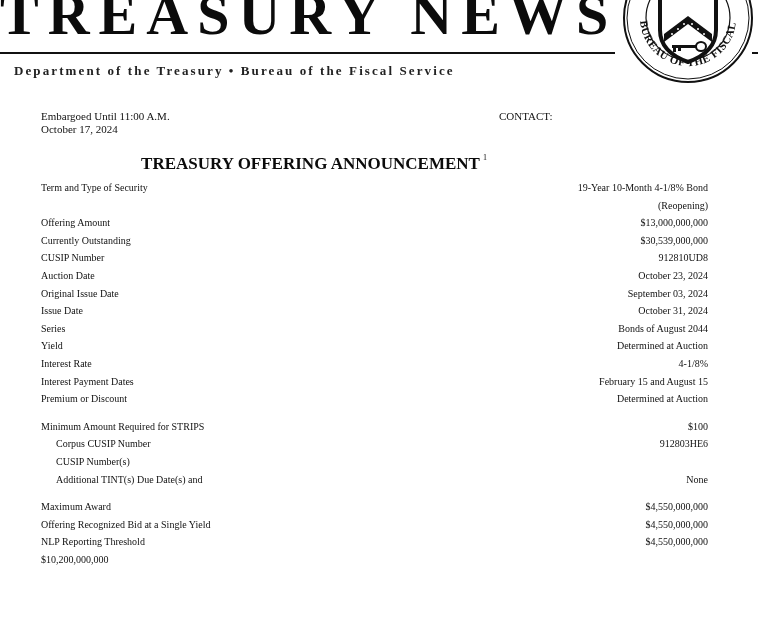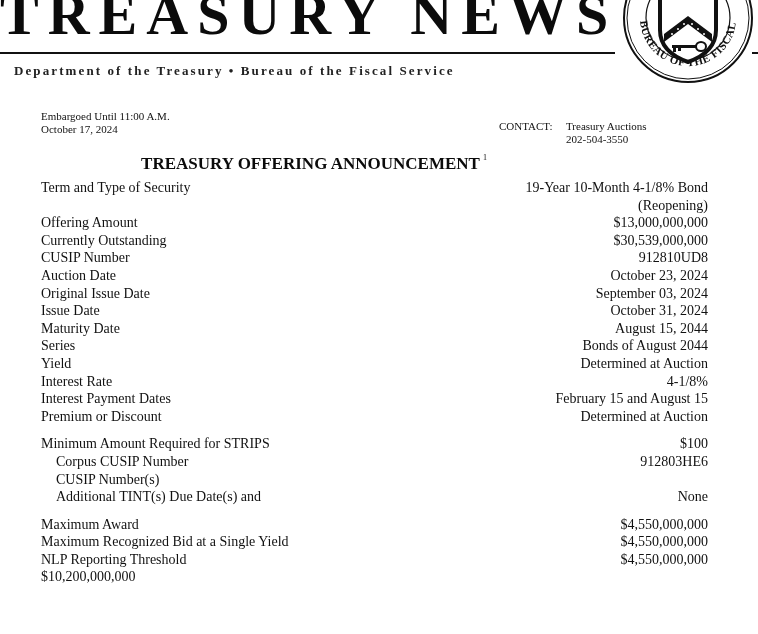--- a/index.html
+++ b/index.html
@@ -17,32 +17,32 @@
   .rule-right { position: absolute; left: 752px; top: 52px; width: 6px; height: 2px; background: #111; }
   .masthead-sub {
     position: absolute; left: 14px; top: 63px;
     font-family: "Liberation Serif", "DejaVu Serif", serif; font-weight: bold;
     font-size: 13px; letter-spacing: 2.1px; color: #222; white-space: nowrap;
   }
   .seal { position: absolute; left: 622px; top: -48px; width: 132px; height: 132px; }
 
   .small { font-size: 11px; line-height: 13px; }
   .embargo { position: absolute; left: 41px; top: 110px; }
-  .contact { position: absolute; left: 499px; top: 110px; display: flex; margin-top: 10px; }
+  .contact { position: absolute; left: 499px; top: 110px; display: flex; }
   .contact .lbl { width: 67px; }
 
   .doc-title {
     position: absolute; left: 0; width: 628px; top: 148px; text-align: center;
     font-weight: bold; font-size: 17px; line-height: 20px; color: #0b0b0b;
   }
   .doc-title sup { font-size: 8px; font-weight: normal; vertical-align: 9px; margin-left: 3px; }
 
   .rows { position: absolute; left: 41px; top: 179px; width: 667px; }
   .row {
-    display: flex; justify-content: space-between; font-size: 14px; line-height: 17.6px;
+    display: flex; justify-content: space-between; font-size: 10px; line-height: 17.6px;
   }
   .row .k { white-space: nowrap; }
   .row .v { text-align: center; white-space: nowrap; }
   .row.indent .k { padding-left: 15px; text-align: center; }
   .gap { height: 10px; }
 </style>
 </head>
 <body>
 
 <div class="masthead-title">TREASURY NEWS</div>
@@ -78,24 +78,20 @@
   <rect x="56" y="96" width="3" height="3" fill="#111"></rect>
   <ellipse cx="79" cy="94.5" rx="5" ry="4.5" fill="none" stroke="#111" stroke-width="2"></ellipse>
 </svg>
 
 <div class="embargo small">
   <div>Embargoed Until 11:00 A.M.</div>
   <div>October 17, 2024</div>
 </div>
 <div class="contact small">
   <div class="lbl">CONTACT:</div>
-  <div>
-    <div>Treasury Auctions</div>
-    <div>202-504-3550</div>
-  </div>
 </div>
 
 <div class="doc-title"><span>TREASURY OFFERING ANNOUNCEMENT</span><sup>1</sup></div>
 
 <div class="rows">
   <div class="row">
     <span class="k">Term and Type of Security</span>
     <span class="v">19-Year 10-Month 4-1/8% Bond</span>
   </div>
   <div class="row">
@@ -119,24 +115,20 @@
       <span class="k">Auction Date</span>
       <span class="v">October 23, 2024</span>
     </div>
   <div class="row">
       <span class="k">Original Issue Date</span>
       <span class="v">September 03, 2024</span>
     </div>
   <div class="row">
       <span class="k">Issue Date</span>
       <span class="v">October 31, 2024</span>
-    </div>
-  <div class="row">
-      <span class="k">Maturity Date</span>
-      <span class="v">August 15, 2044</span>
     </div>
   <div class="row">
       <span class="k">Series</span>
       <span class="v">Bonds of August 2044</span>
     </div>
   <div class="row">
       <span class="k">Yield</span>
       <span class="v">Determined at Auction</span>
     </div>
   <div class="row">
@@ -171,21 +163,21 @@
       <span class="v">None</span>
     </div>
 
   <div class="gap"></div>
 
   <div class="row">
       <span class="k">Maximum Award</span>
       <span class="v">$4,550,000,000</span>
     </div>
   <div class="row">
-      <span class="k">Maximum Recognized Bid at a Single Yield</span>
+      <span class="k">Offering Recognized Bid at a Single Yield</span>
       <span class="v">$4,550,000,000</span>
     </div>
   <div class="row">
       <span class="k">NLP Reporting Threshold</span>
       <span class="v">$4,550,000,000</span>
     </div>
   <div class="row">
       <span class="v">$10,200,000,000</span>
     </div>
 </div>

